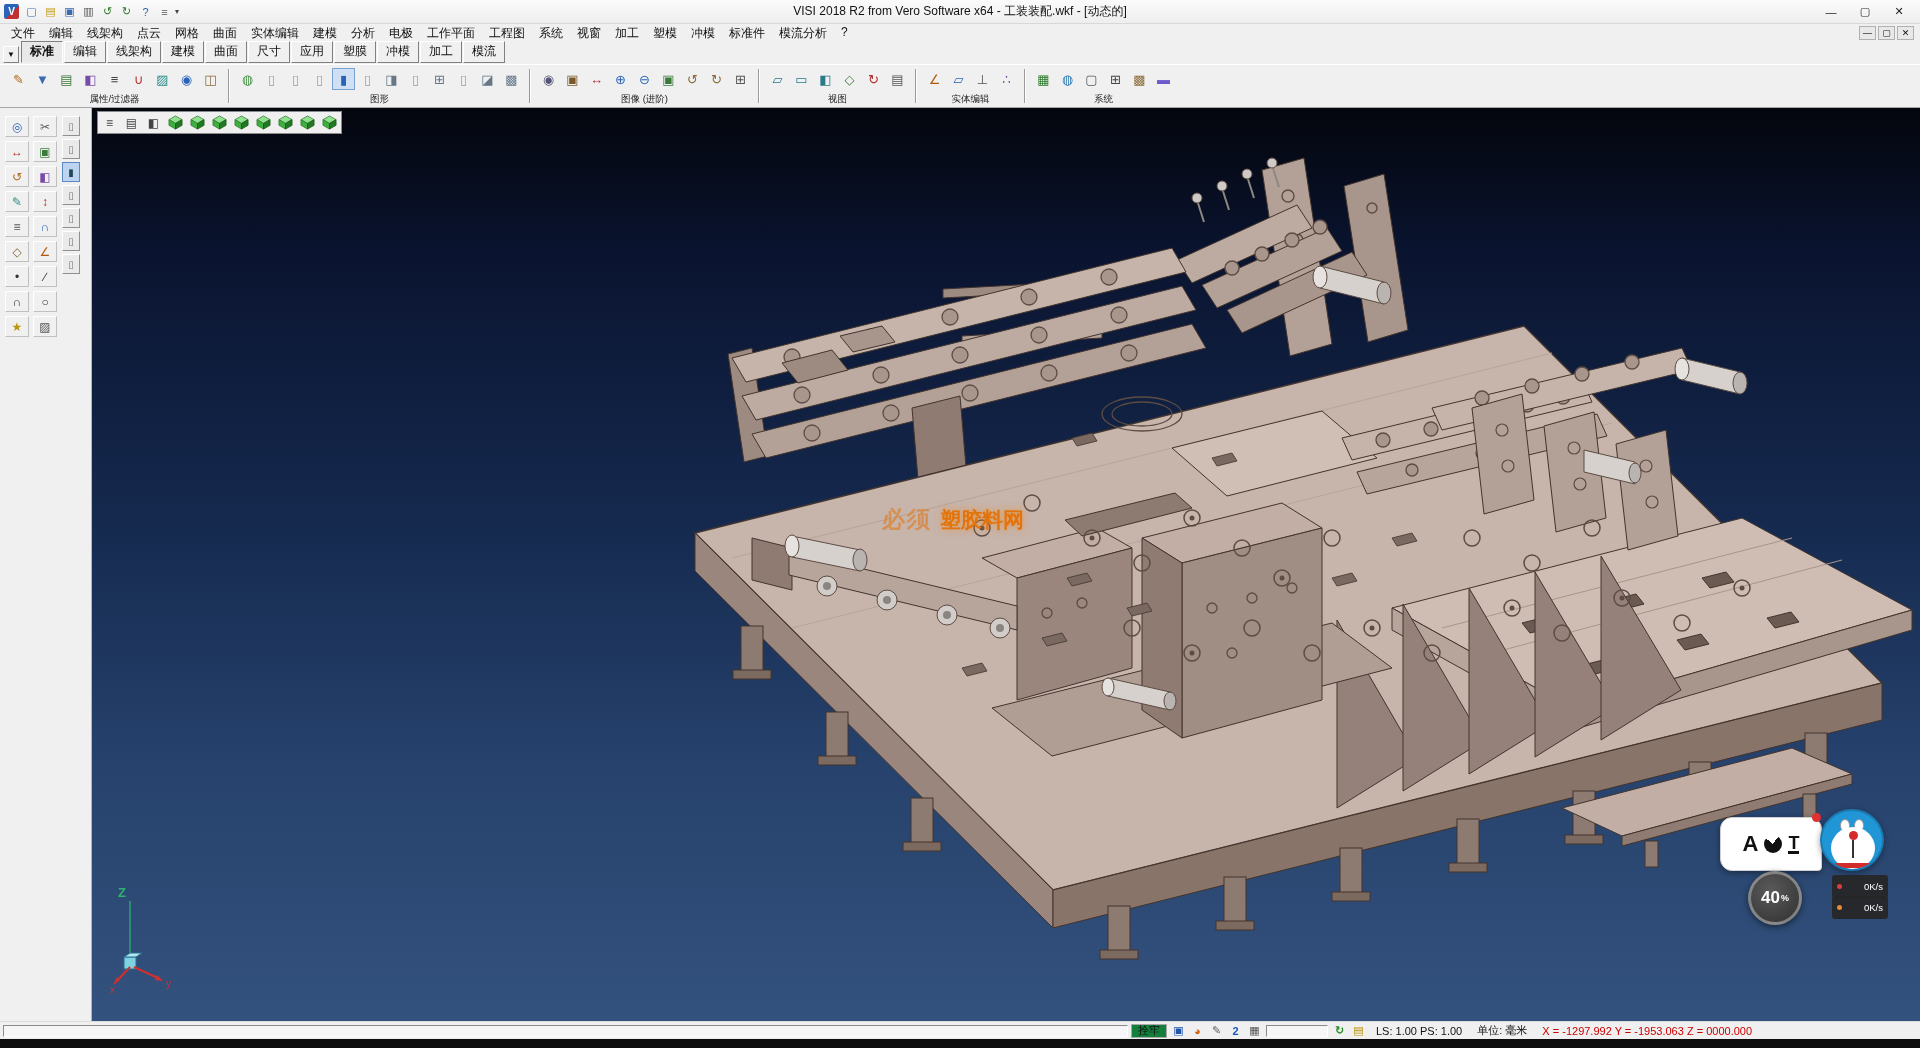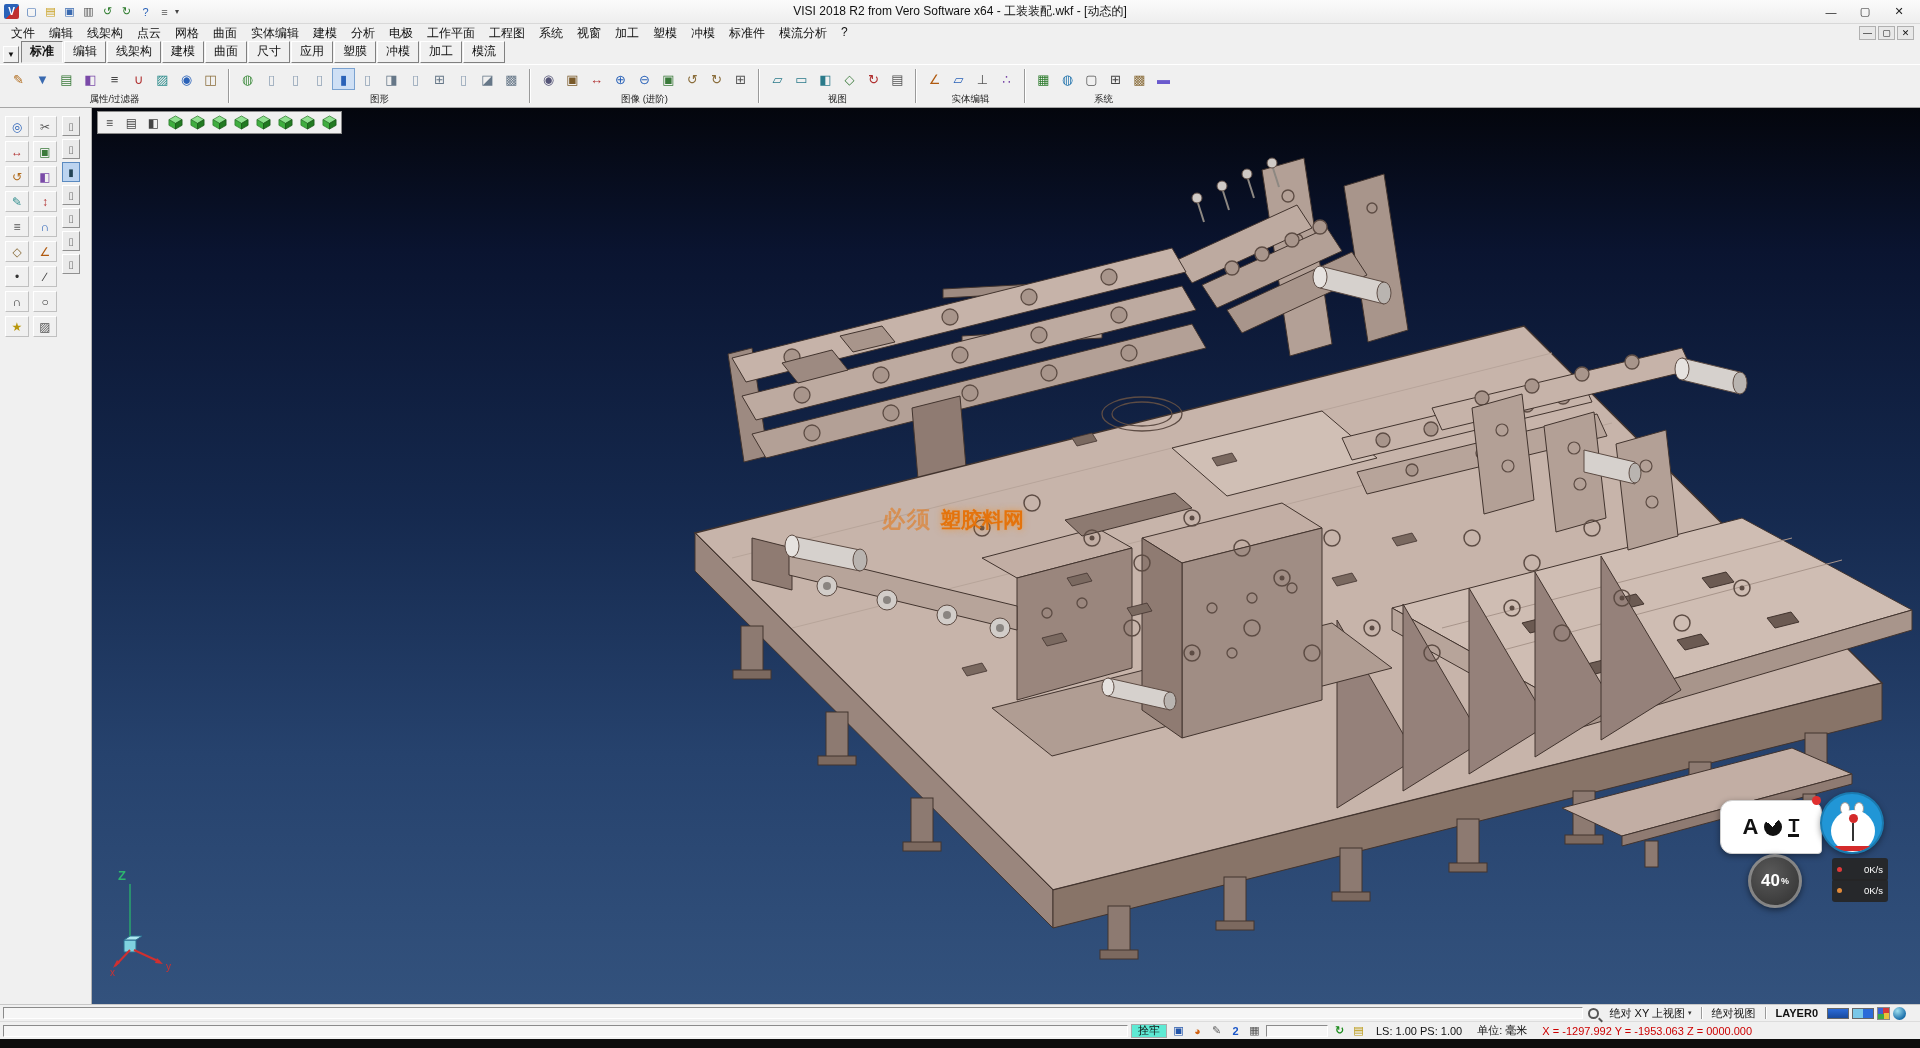--- a/index.html
+++ b/index.html
@@ -661,47 +661,24 @@
           <span>0K/s</span>
         </div>
         <div class="pill p2">
           <i class="dot red2"></i>
           <span>0K/s</span>
         </div>
       </div>
     </div>
   </div>
 
-  <div class="statusrow1">
-    <div class="sunken-field flexfield"></div>
-    <div class="magnifier"></div>
-    <div class="panel">
-      <span>绝对 XY 上视图</span>
-      <span class="caret">▾</span>
-    </div>
-    <div class="vsep"></div>
-    <div class="panel">
-      <span>绝对视图</span>
-    </div>
-    <div class="vsep"></div>
-    <div class="panel layer-label">
-      <span>LAYER0</span>
-    </div>
-    <div id="layer-swatches" style="display:flex;gap:3px;">
-        <div class="swatch" style="background: linear-gradient(rgb(43, 107, 216), rgb(24, 74, 158));"></div>
-        <div class="swatch" style="background: linear-gradient(90deg, rgb(121, 199, 232) 0px, rgb(121, 199, 232) 50%, rgb(43, 107, 216) 50%, rgb(43, 107, 216) 100%);"></div>
-      </div>
-    <div class="palette"></div>
-    <div class="sphere"></div>
-    <div style="width:8px;"></div>
-  </div>
 
   <div class="statusrow2">
     <div class="sunken-field" style="width:1125px;"></div>
-    <div class="panel" style="border:1px solid #aaa; height:14px; background:#5eead4;">
+    <div class="panel" style="border:1px solid #aaa; height:14px; background:#15803d;">
       <span>拴牢</span>
     </div>
     <div id="status-icons" style="display:flex;gap:2px;">
         <span class="sbi" style="color: rgb(34, 85, 170);">▣</span>
         <span class="sbi" style="color: rgb(208, 96, 16);">◕</span>
         <span class="sbi" style="color: rgb(102, 102, 102);">✎</span>
         <span class="sbi" style="color: rgb(26, 86, 200);">2</span>
         <span class="sbi" style="color: rgb(85, 85, 85);">▦</span>
       </div>
     <div class="sunken-field" style="width:62px;"></div>

